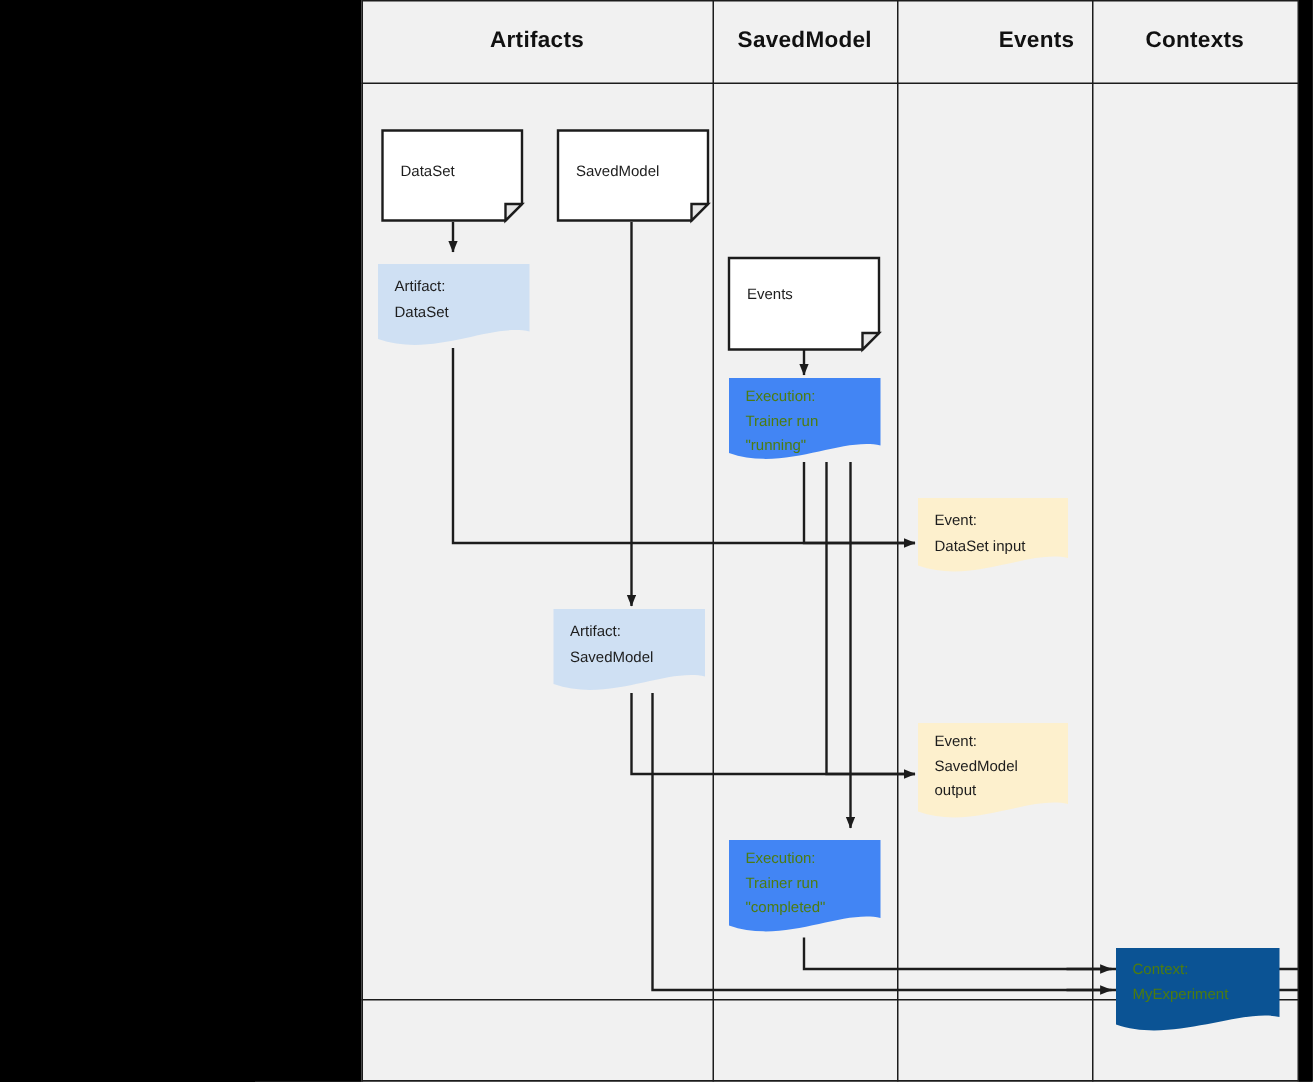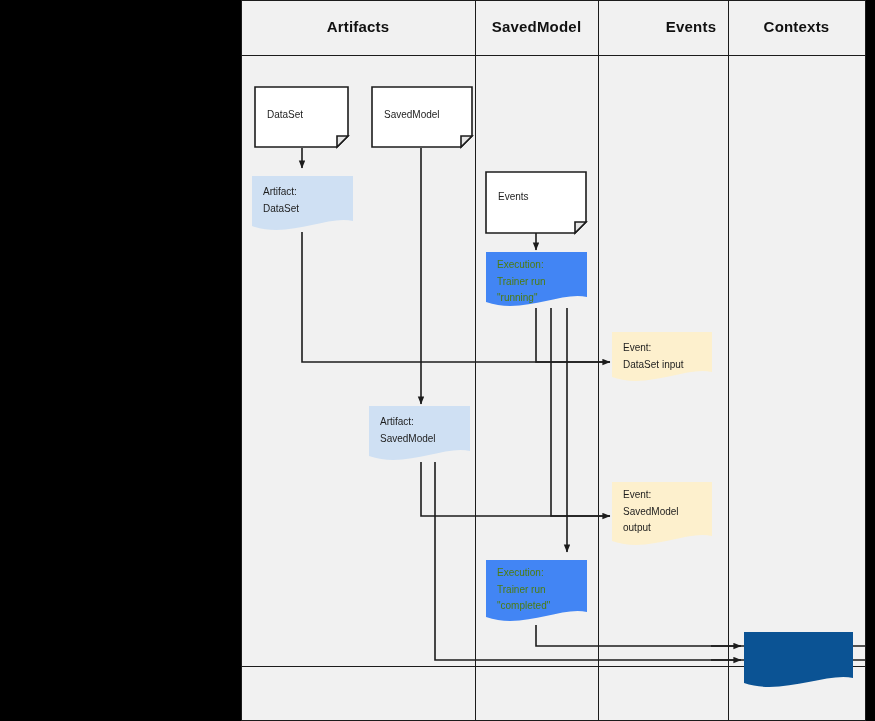--- a/index.html
+++ b/index.html
@@ -141,15 +141,17 @@
 Trainer run
 "completed"</div>
 
     <div class="nlabel" style="left:382px;top:340px;">Event:
 DataSet input</div>
 
     <div class="nlabel" style="left:382px;top:487px;">Event:
 SavedModel
 output</div>
 
+    <div class="nlabel light" style="left:514px;top:639px;">Context:
+MyExperiment</div>
 
   </div>
 </div>
 
 </body></html>

